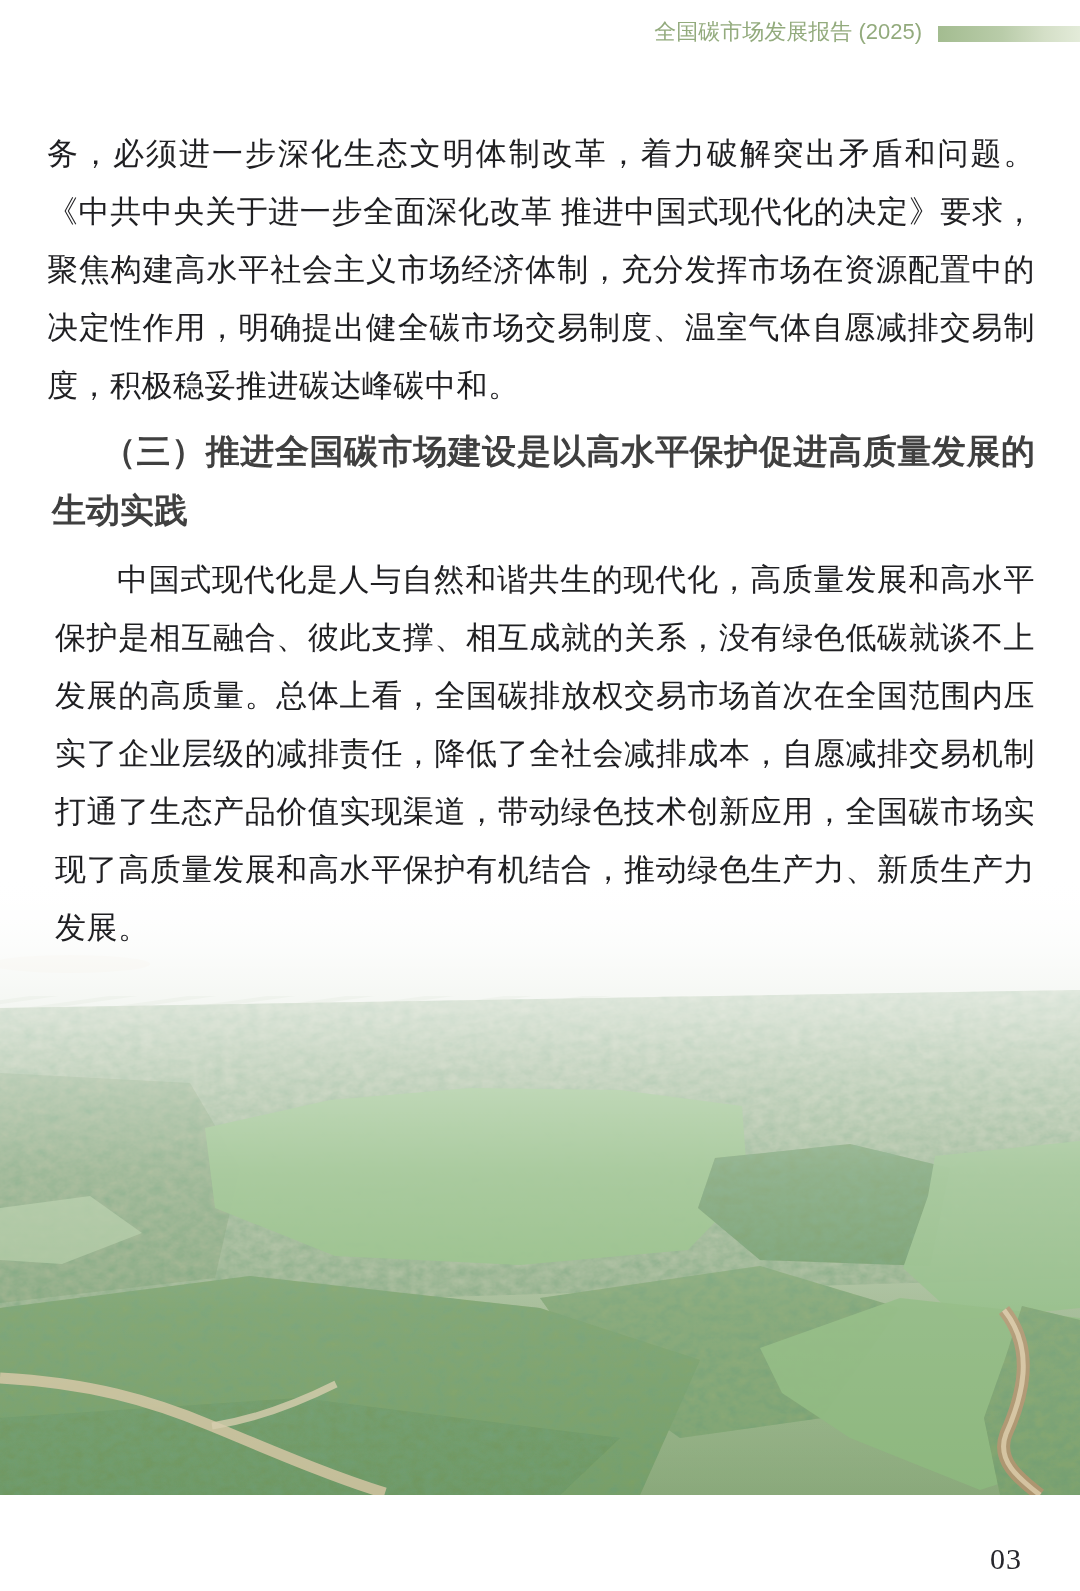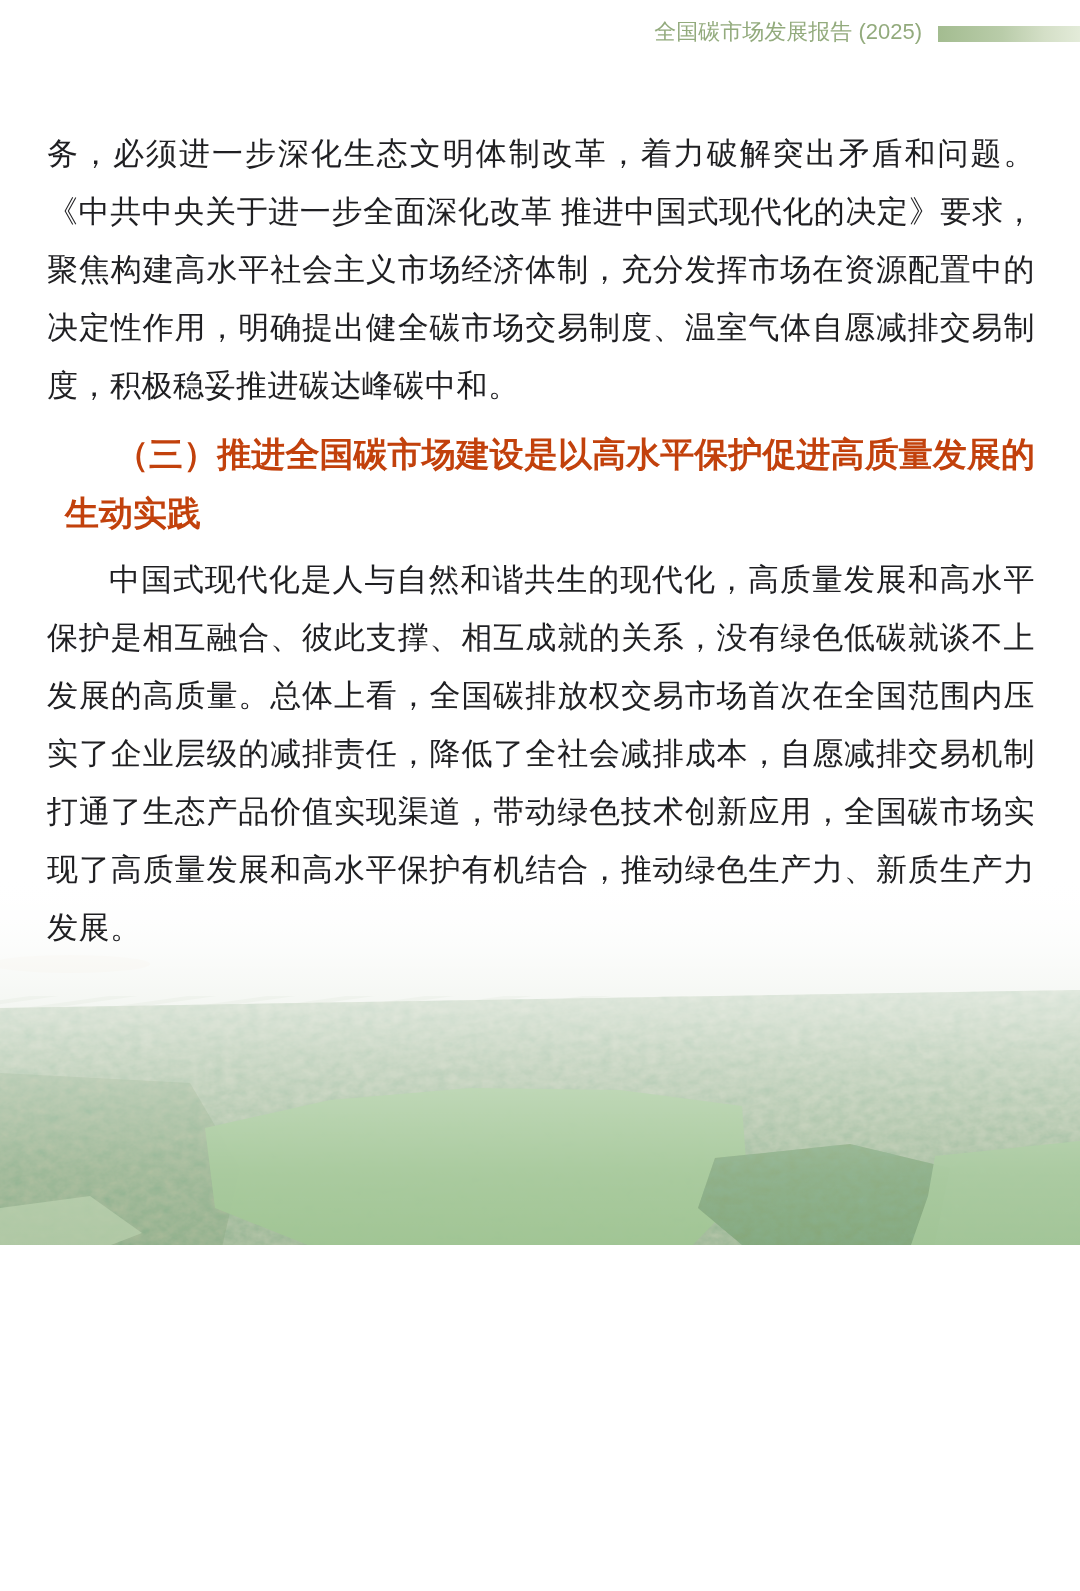--- a/index.html
+++ b/index.html
@@ -1,18 +1,18 @@
 <!DOCTYPE html>
 <html lang="zh"><head>
 <meta charset="utf-8">
 <style>
   html,body{margin:0;padding:0;background:#ffffff;}
   .page{
     position:relative;
-    width:1080px;height:1245px;
+    width:1080px;height:1591px;
     background:#ffffff;
     overflow:hidden;
     font-family:"Liberation Serif","DejaVu Serif",serif;
   }
   
   .header-title{
     position:absolute;
     top:19px;right:158px;
     font-family:"Liberation Sans","DejaVu Sans",sans-serif;
     font-size:22px;line-height:26px;
@@ -34,29 +34,29 @@
   }
   .para{
     margin:0;
     font-size:31px;
     line-height:58px;
     text-align:justify;
     text-justify:inter-ideograph;
     letter-spacing:0.5px;
   }
   .para.cont{text-indent:0;}
-  .para.ind{text-indent:62px;}
+  .para.ind{text-indent:62px;margin-left:8px;}
   .section-heading{
-    margin:10px 0 8px 18px;
-    font-family:Liberation Serif, serif;
+    margin:10px 0 8px 5px;
+    font-family:Liberation Mono, monospace;
     font-weight:900;
     font-size:34px;
     line-height:59px;
     text-indent:50px;
-    color:#c2410c;
+    color:#404040;
     text-align:justify;
     text-justify:inter-ideograph;
   }
   
   .photo{
     position:absolute;
     left:0;top:878px;
     width:1080px;height:617px;
     margin:0;padding:0;
     z-index:1;

